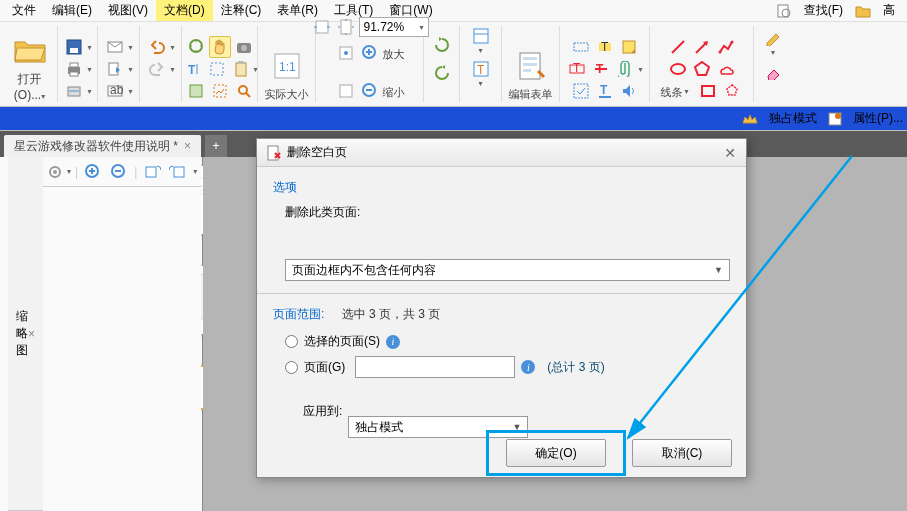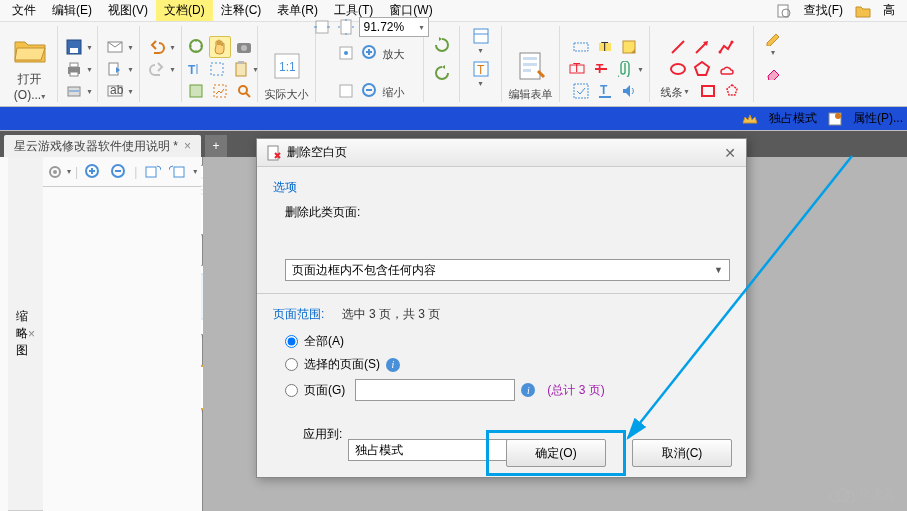--- a/index.html
+++ b/index.html
@@ -581,34 +581,30 @@
         <span>页面边框内不包含任何内容</span>
         <span class="arr">▼</span>
       </div>
     </div>
     <hr class="sep">
     <div style="margin-bottom:10px">
       <span class="section-hdr" style="display:inline">页面范围:</span>
       <span style="color:#333;margin-left:14px">选中 3 页，共 3 页</span>
     </div>
     <label class="radio-row">
-      <input type="radio" name="pr" checked="" style="">
-      <span>全部(A)</span>
-    </label>
-    <label class="radio-row">
       <input type="radio" name="pr" style="">
       <span>选择的页面(S)</span>
       <span class="info-ic">i</span>
     </label>
     <div class="radio-row">
       <input type="radio" name="pr" style="">
       <span>页面(G)</span>
       <input class="pageinput" style="">
       <span class="info-ic">i</span>
-      <span style="margin-left:6px;color:#a21caf">(总计 3 页)</span>
+      <span style="margin-left:6px;color:#0c4a6e">(总计 3 页)</span>
     </div>
     <div class="radio-row" style="margin-top:4px;margin-left:30px">
       <span>应用到:</span>
       <div class="combo" style="flex:0 0 180px">
         <span>独占模式</span>
         <span class="arr">▼</span>
       </div>
     </div>
   </div>
   <div class="dlg-foot">

